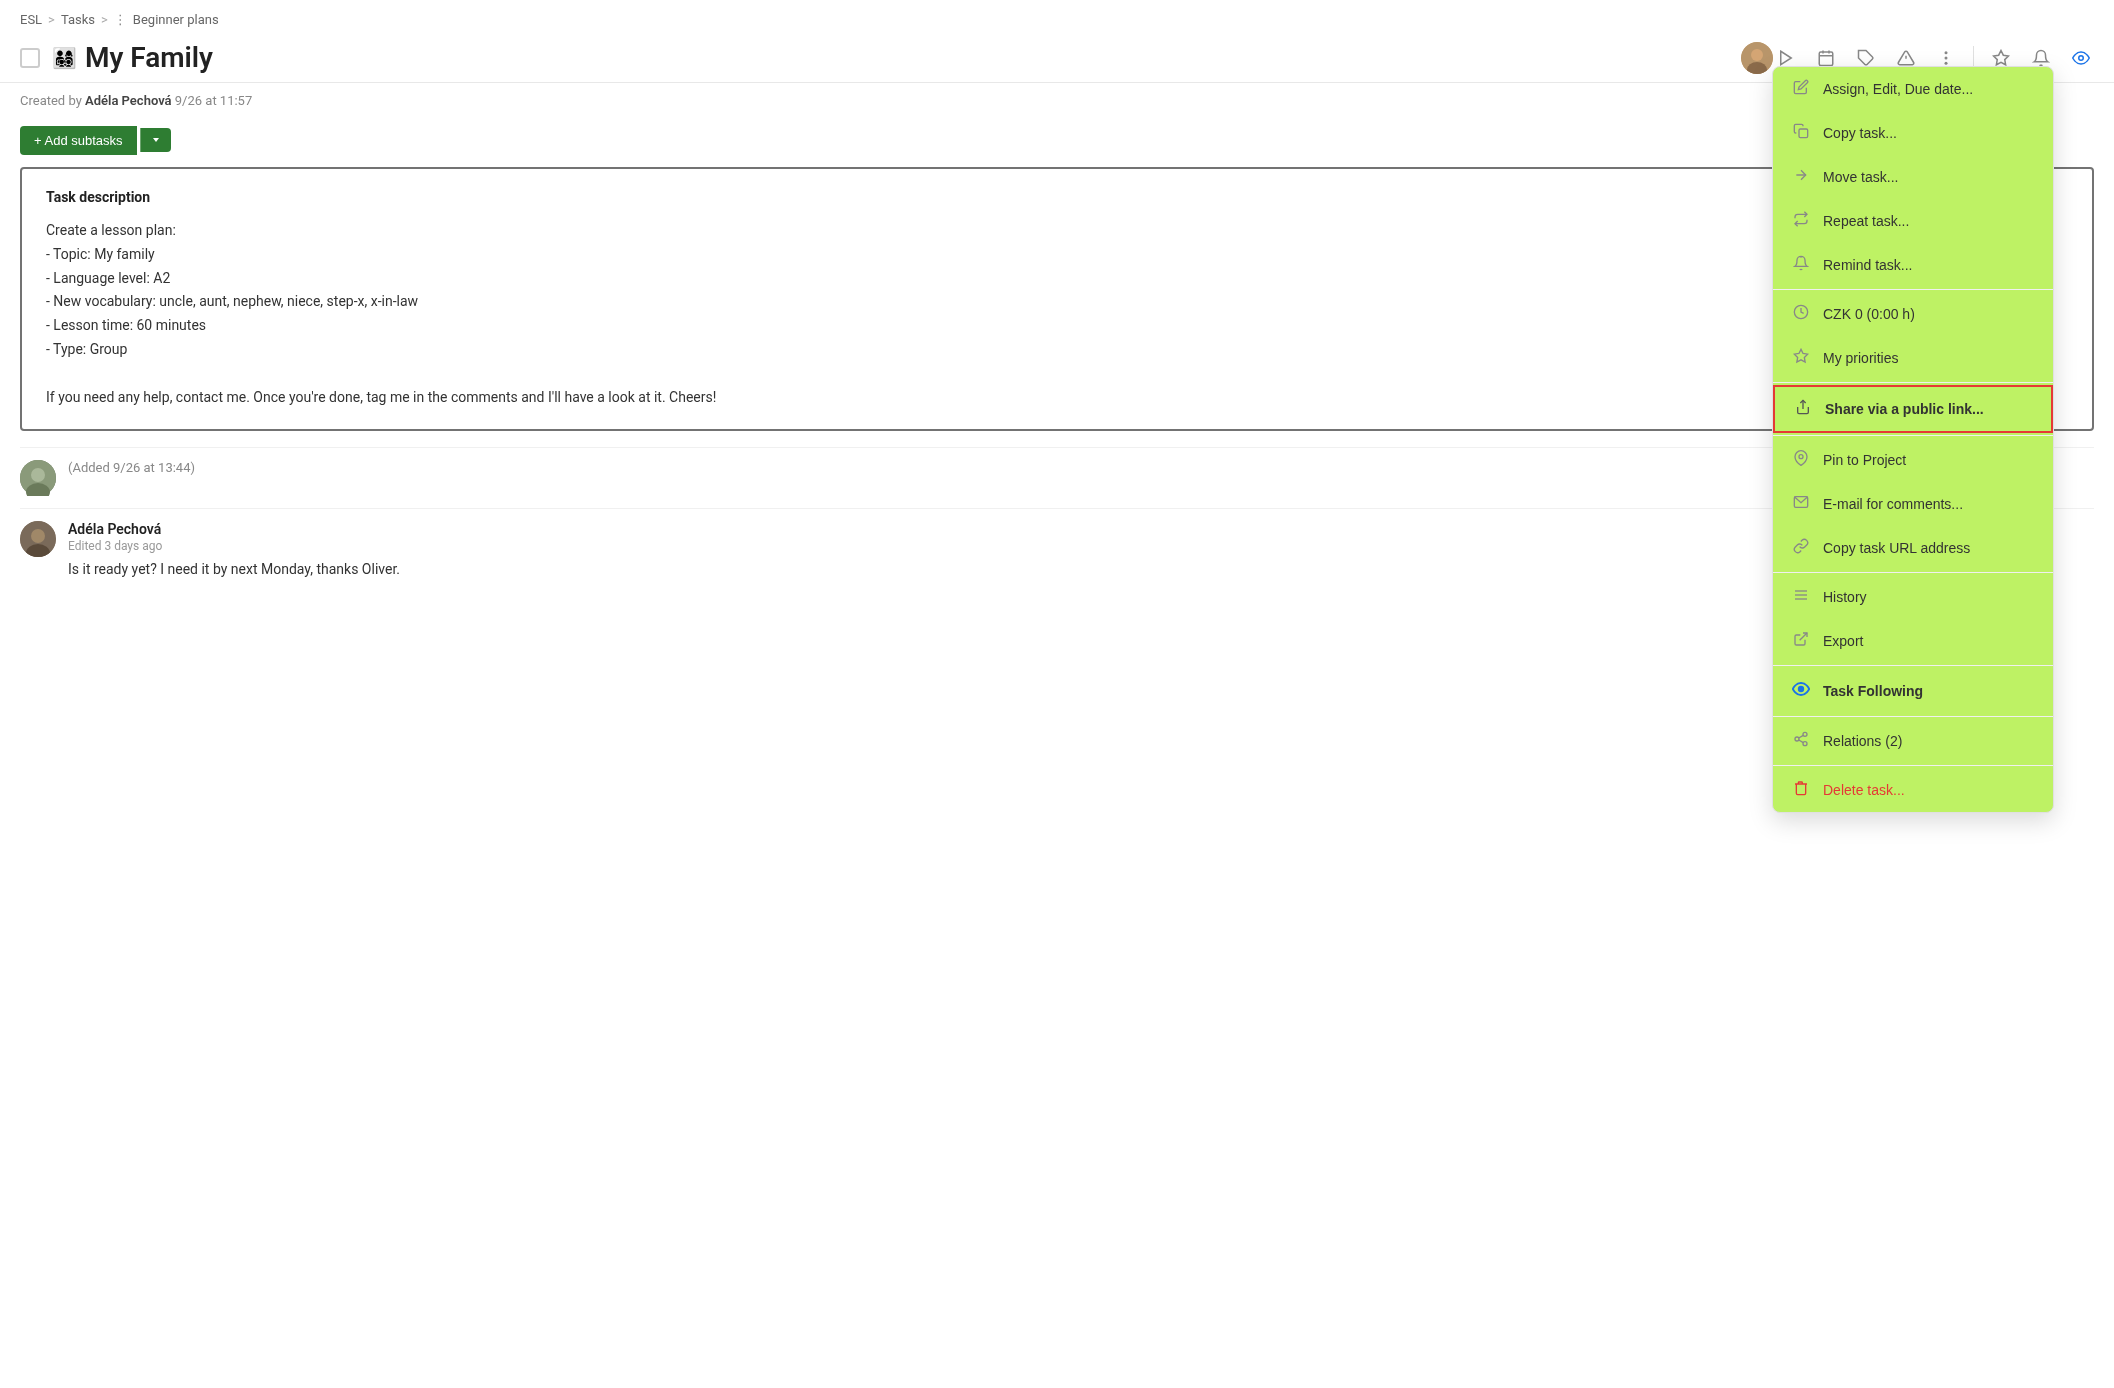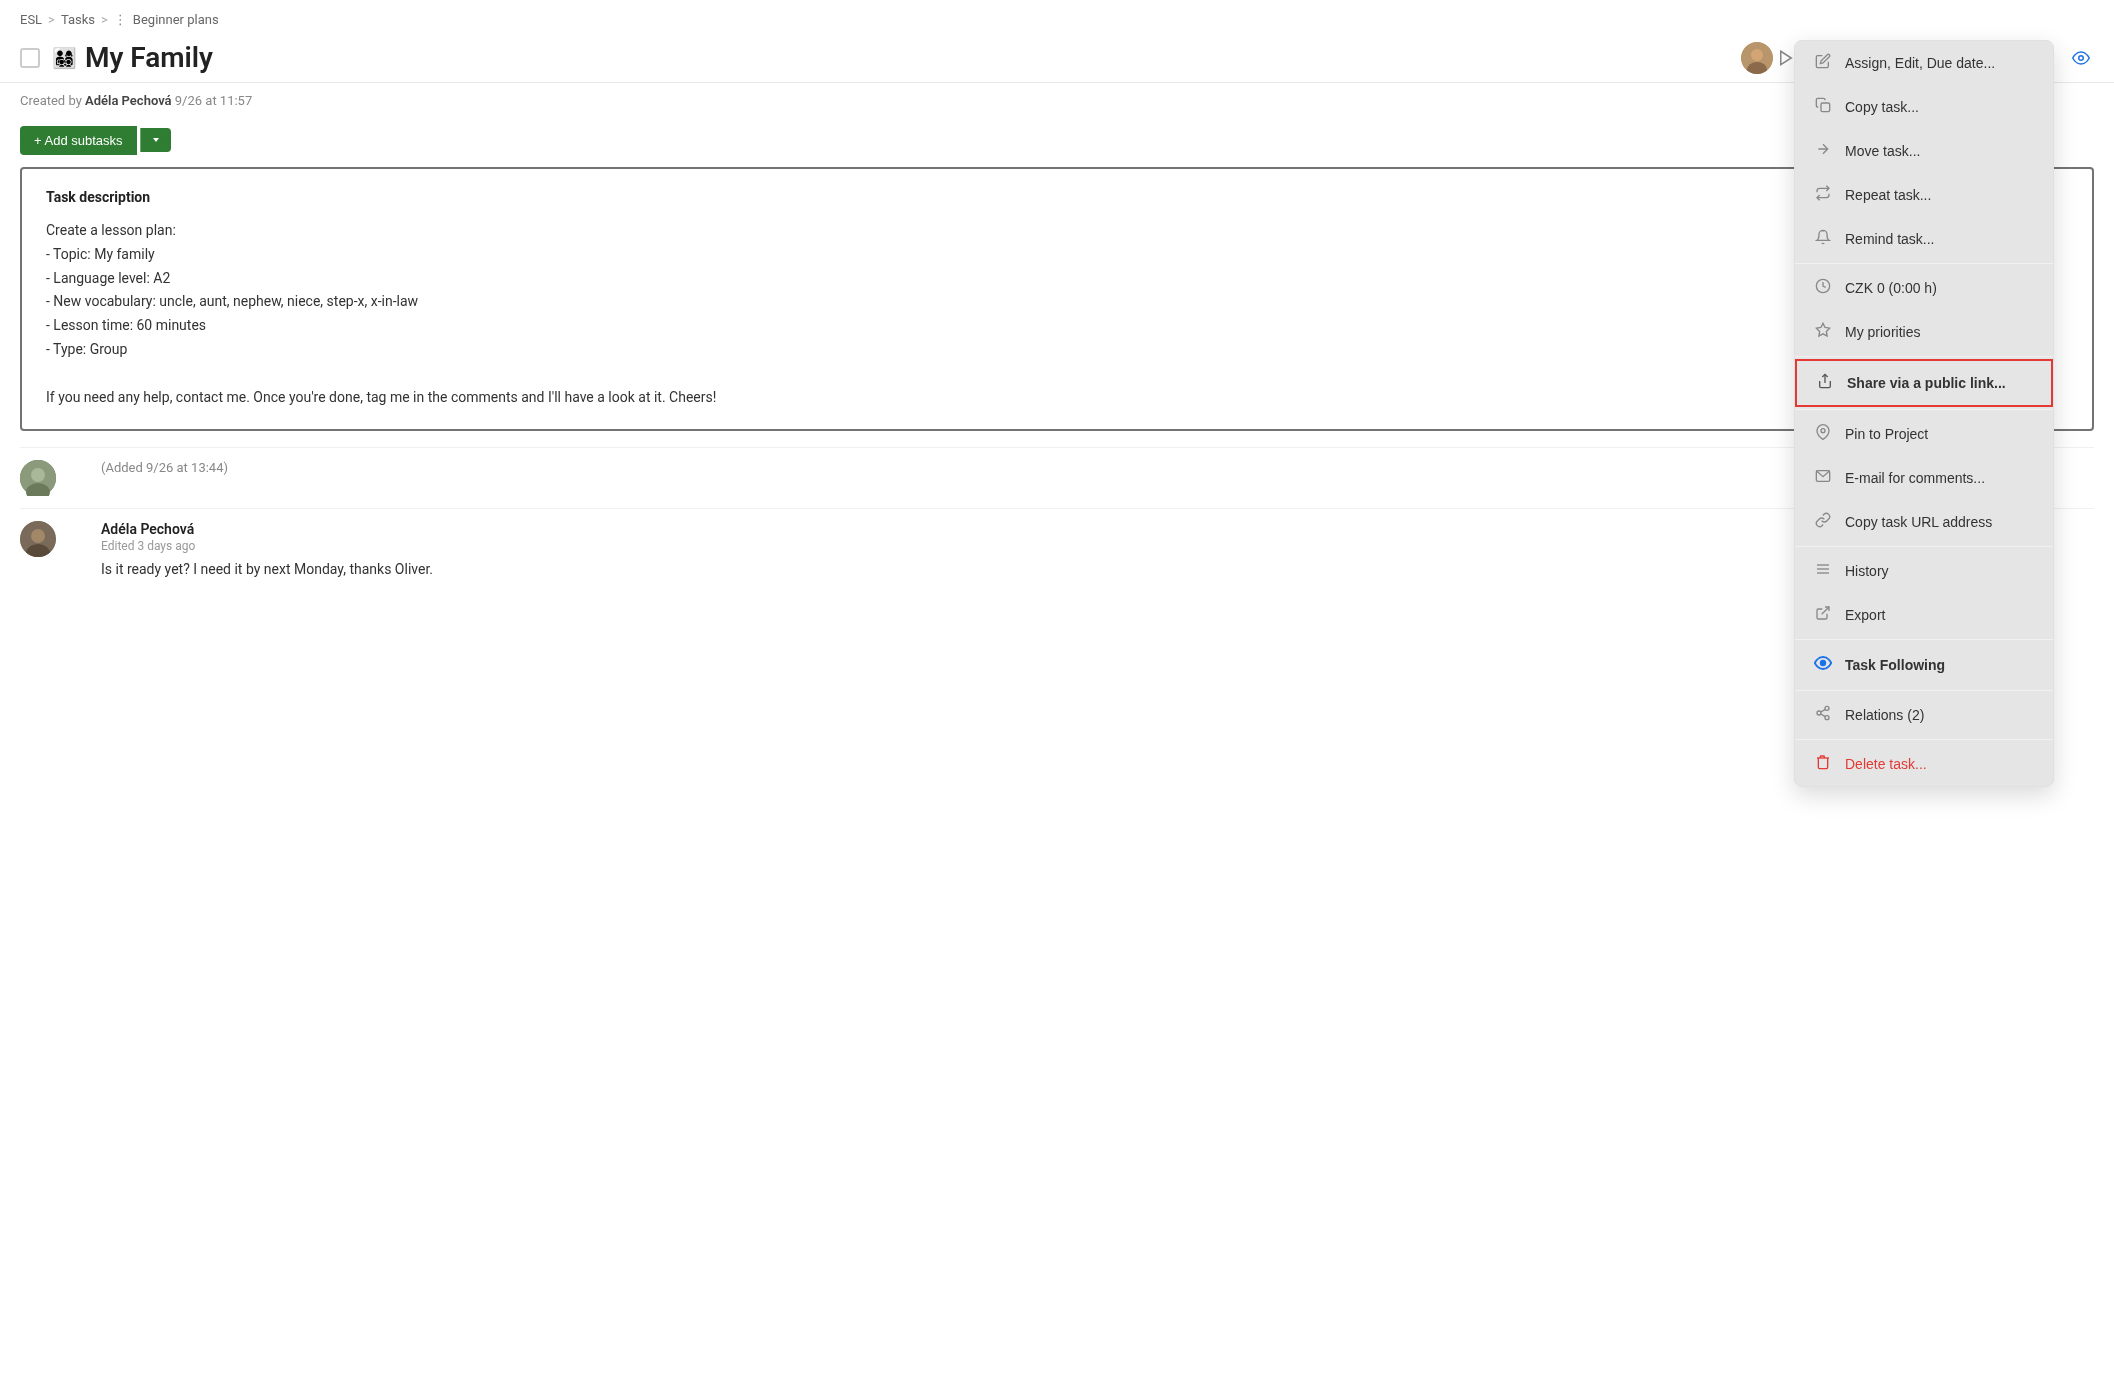--- a/index.html
+++ b/index.html
@@ -179,21 +179,20 @@
     }
     .comment-avatar-small {
       width: 36px;
       height: 36px;
       border-radius: 50%;
       background: linear-gradient(135deg, #6a8a5a, #4a6a4a);
       flex-shrink: 0;
     }
     .comment-content {
       flex: 1;
-      margin-left: 33px;
     }
     .comment-author {
       font-weight: 600;
       font-size: 14px;
       color: #222;
     }
     .comment-time {
       font-size: 12px;
       color: #999;
       margin-top: 2px;
@@ -206,24 +205,24 @@
     }
     .comment-added {
       font-size: 13px;
       color: #888;
       display: flex;
       align-items: center;
     }
     
     .dropdown-menu {
       position: absolute;
-      top: 40px;
+      top: 66px;
       right: 60px;
-      width: 260px;
-      background: #e5e5e5;
+      width: 282px;
+      background: #bef264;
       border: 1px solid #e0e0e0;
       border-radius: 8px;
       box-shadow: 0 8px 24px rgba(0,0,0,0.15);
       z-index: 1000;
       overflow: hidden;
     }
     .dropdown-item {
       display: flex;
       align-items: center;
       gap: 12px;

